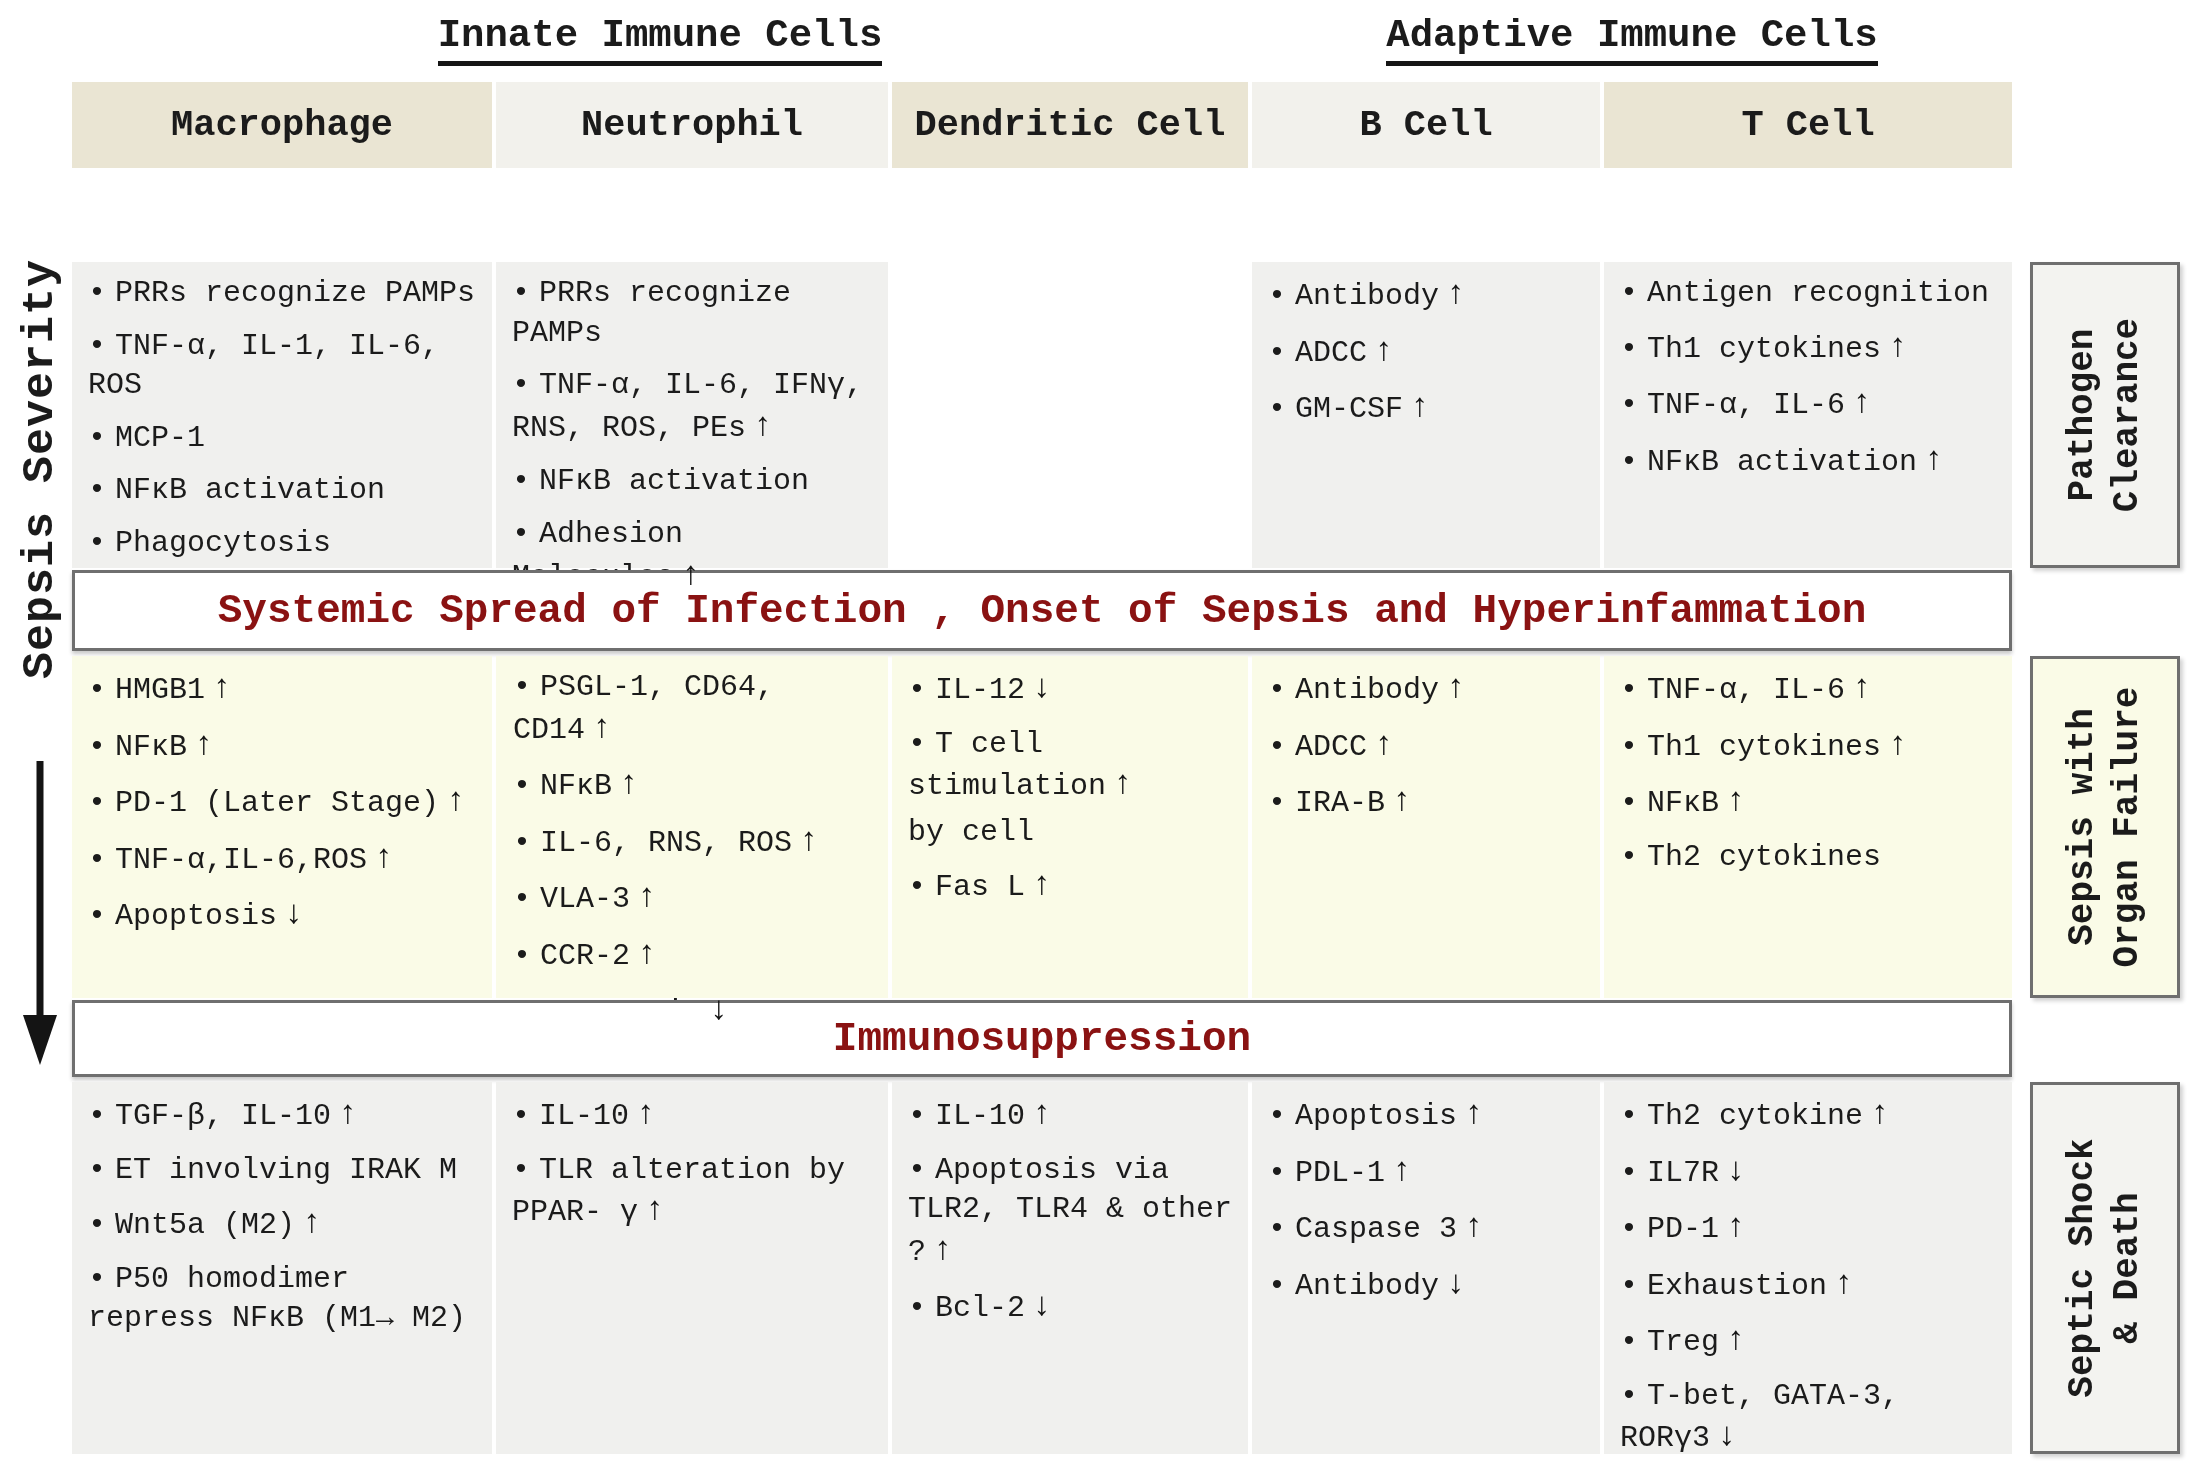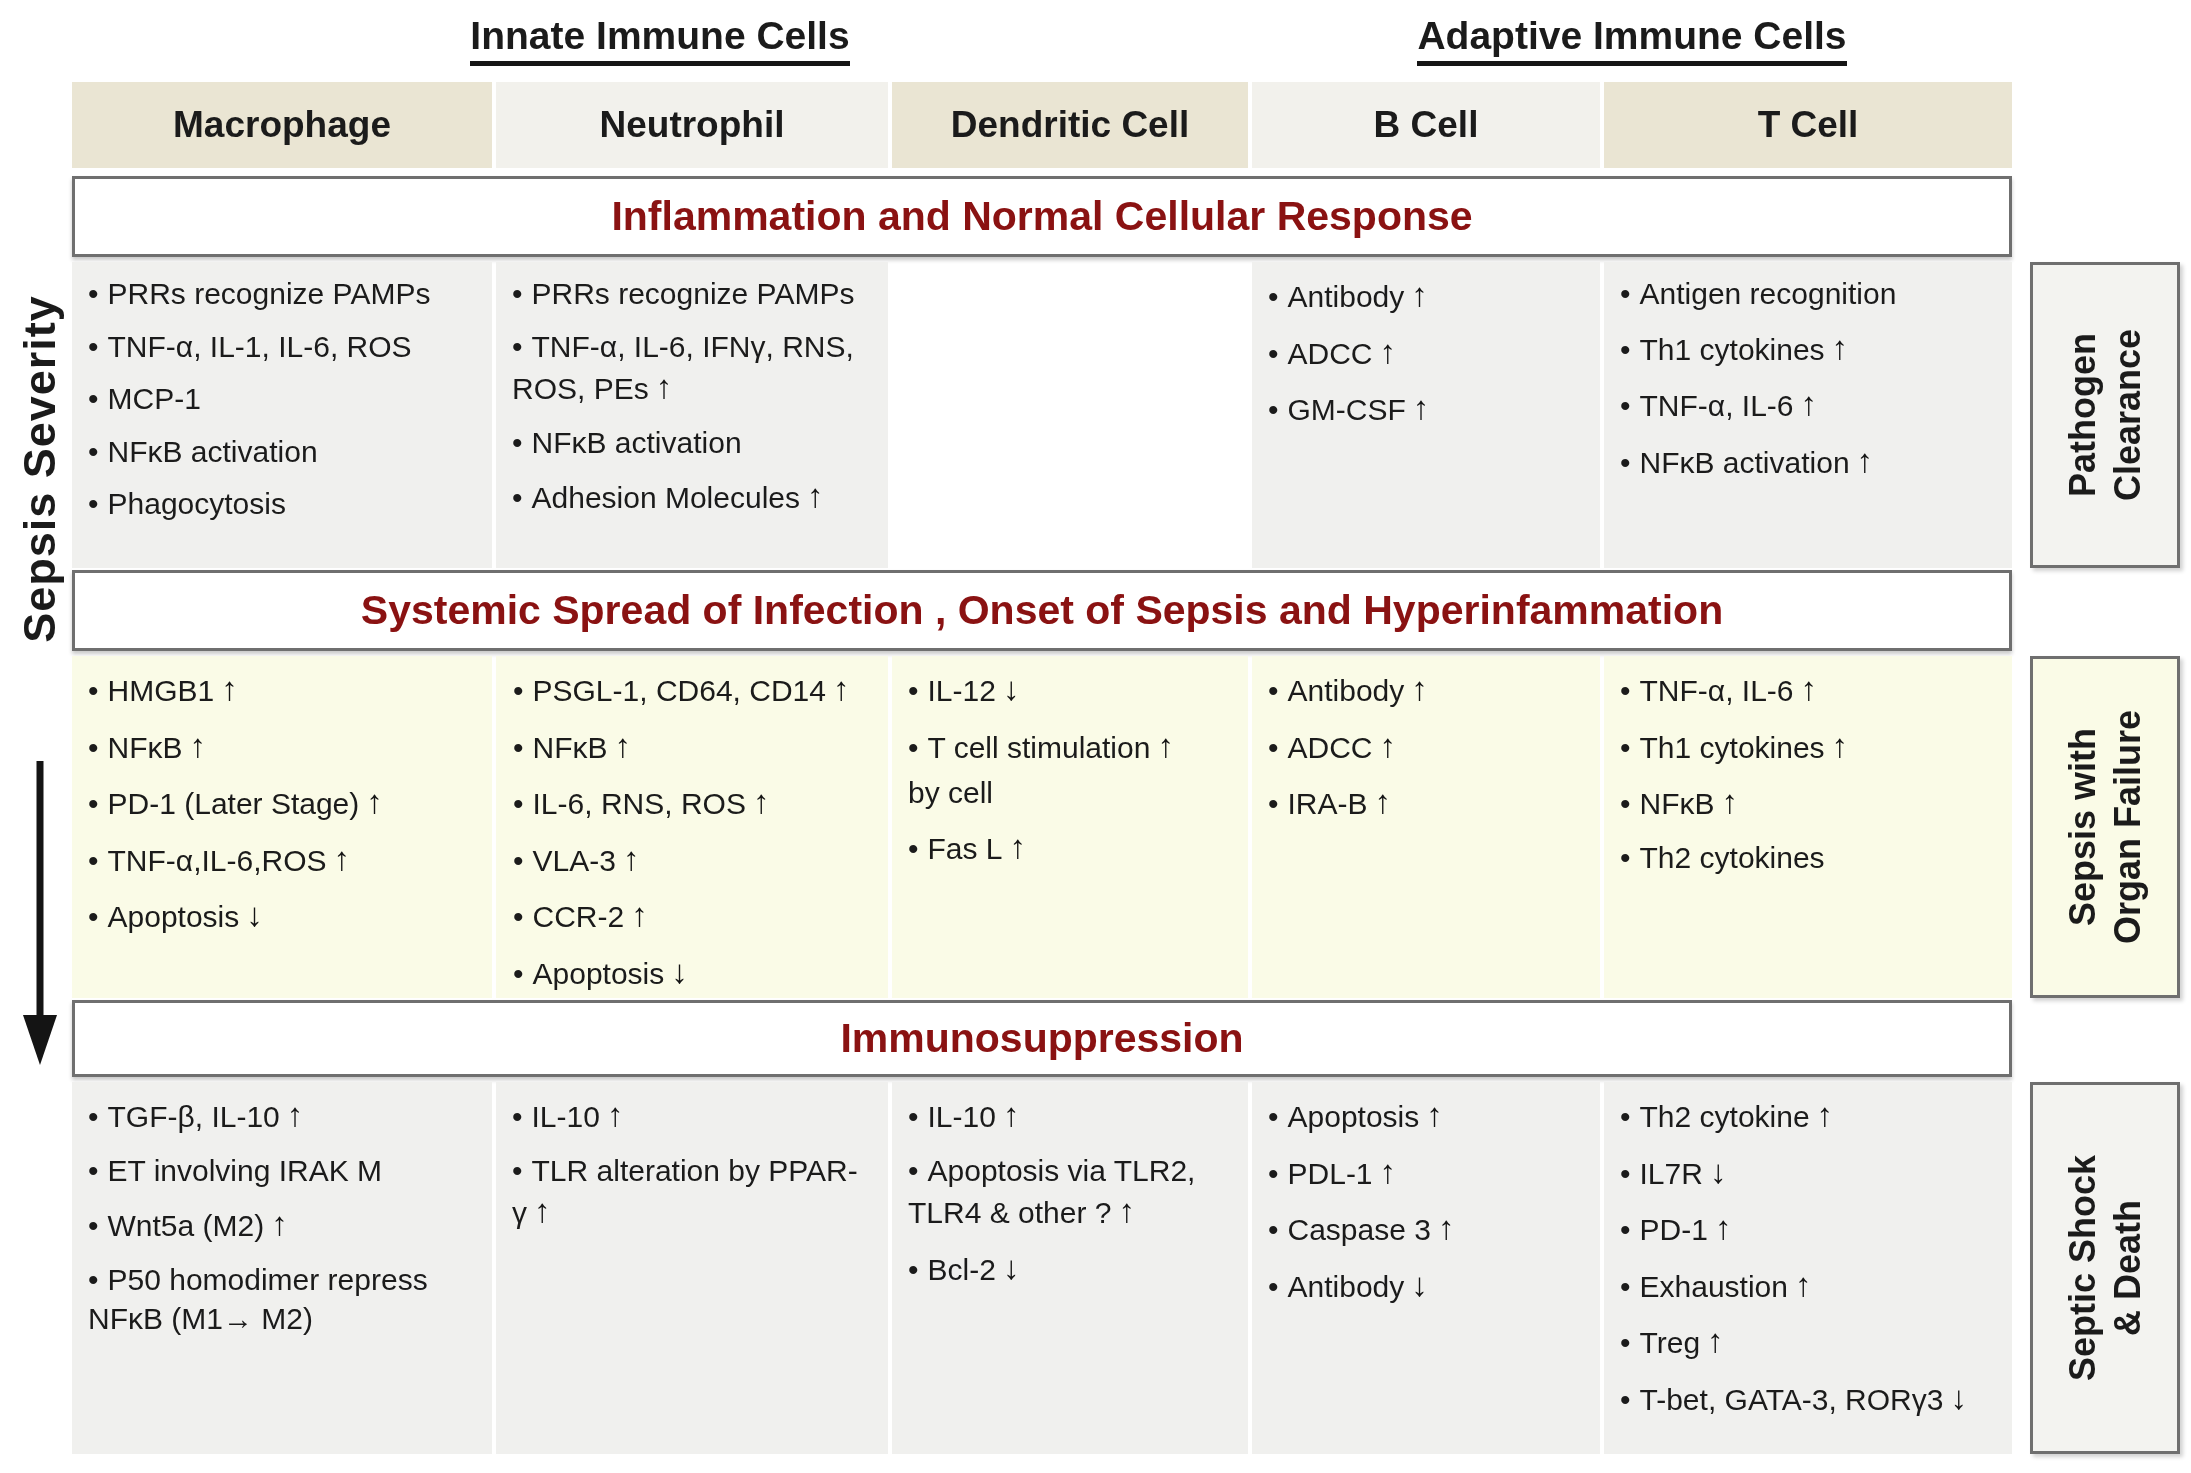--- a/index.html
+++ b/index.html
@@ -12,20 +12,21 @@
   body{
     width:2191px;height:1473px;margin:0;background:#ffffff;
     font-family:"Liberation Sans", sans-serif;color:var(--c-text);
     padding:8px 11px 0 12px;
   }
   #grid{
     display:grid;
     grid-template-columns:56px 420px 392px 356px 348px 408px 10px 150px;
     grid-template-rows:74px 92px 88px 306px 88px 342px 84px 372px;
     column-gap:4px;
+    font-family:Liberation Mono, monospace;
   }
   .group-title{
     grid-row:1;display:flex;align-items:flex-start;justify-content:center;
     font-size:39px;font-weight:bold;padding-top:6px;
   }
   .group-title span{border-bottom:5px solid #151515;padding-bottom:3px;}
   .gt-innate{grid-column:2 / span 3;}
   .gt-adaptive{grid-column:5 / span 2;}
   .col-header{
     grid-row:2;display:flex;align-items:center;justify-content:center;
@@ -104,21 +105,20 @@
     </div>
     <div class="col-header beige" style="grid-area: 2 / 4;">
       <span>Dendritic Cell</span>
     </div>
     <div class="col-header light" style="grid-area: 2 / 5;">
       <span>B Cell</span>
     </div>
     <div class="col-header beige" style="grid-area: 2 / 6;">
       <span>T Cell</span>
     </div>
-    <div class="band-title" style="grid-row: 3;">Inflammation and Normal Cellular Response</div>
     <div class="cell tint-gray" style="grid-area: 4 / 2;">
       <div class="item"><span class="bullet">•</span><span>PRRs recognize PAMPs</span></div>
       <div class="item"><span class="bullet">•</span><span>TNF-α, IL-1, IL-6, ROS</span></div>
       <div class="item"><span class="bullet">•</span><span>MCP-1</span></div>
       <div class="item"><span class="bullet">•</span><span>NFκB activation</span></div>
       <div class="item"><span class="bullet">•</span><span>Phagocytosis</span></div>
     </div>
     <div class="cell tint-gray" style="grid-area: 4 / 3;">
       <div class="item"><span class="bullet">•</span><span>PRRs recognize PAMPs</span></div>
       <div class="item"><span class="bullet">•</span><span>TNF-α, IL-6, IFNγ, RNS, ROS, PEs</span><span class="arrow">↑</span></div>

